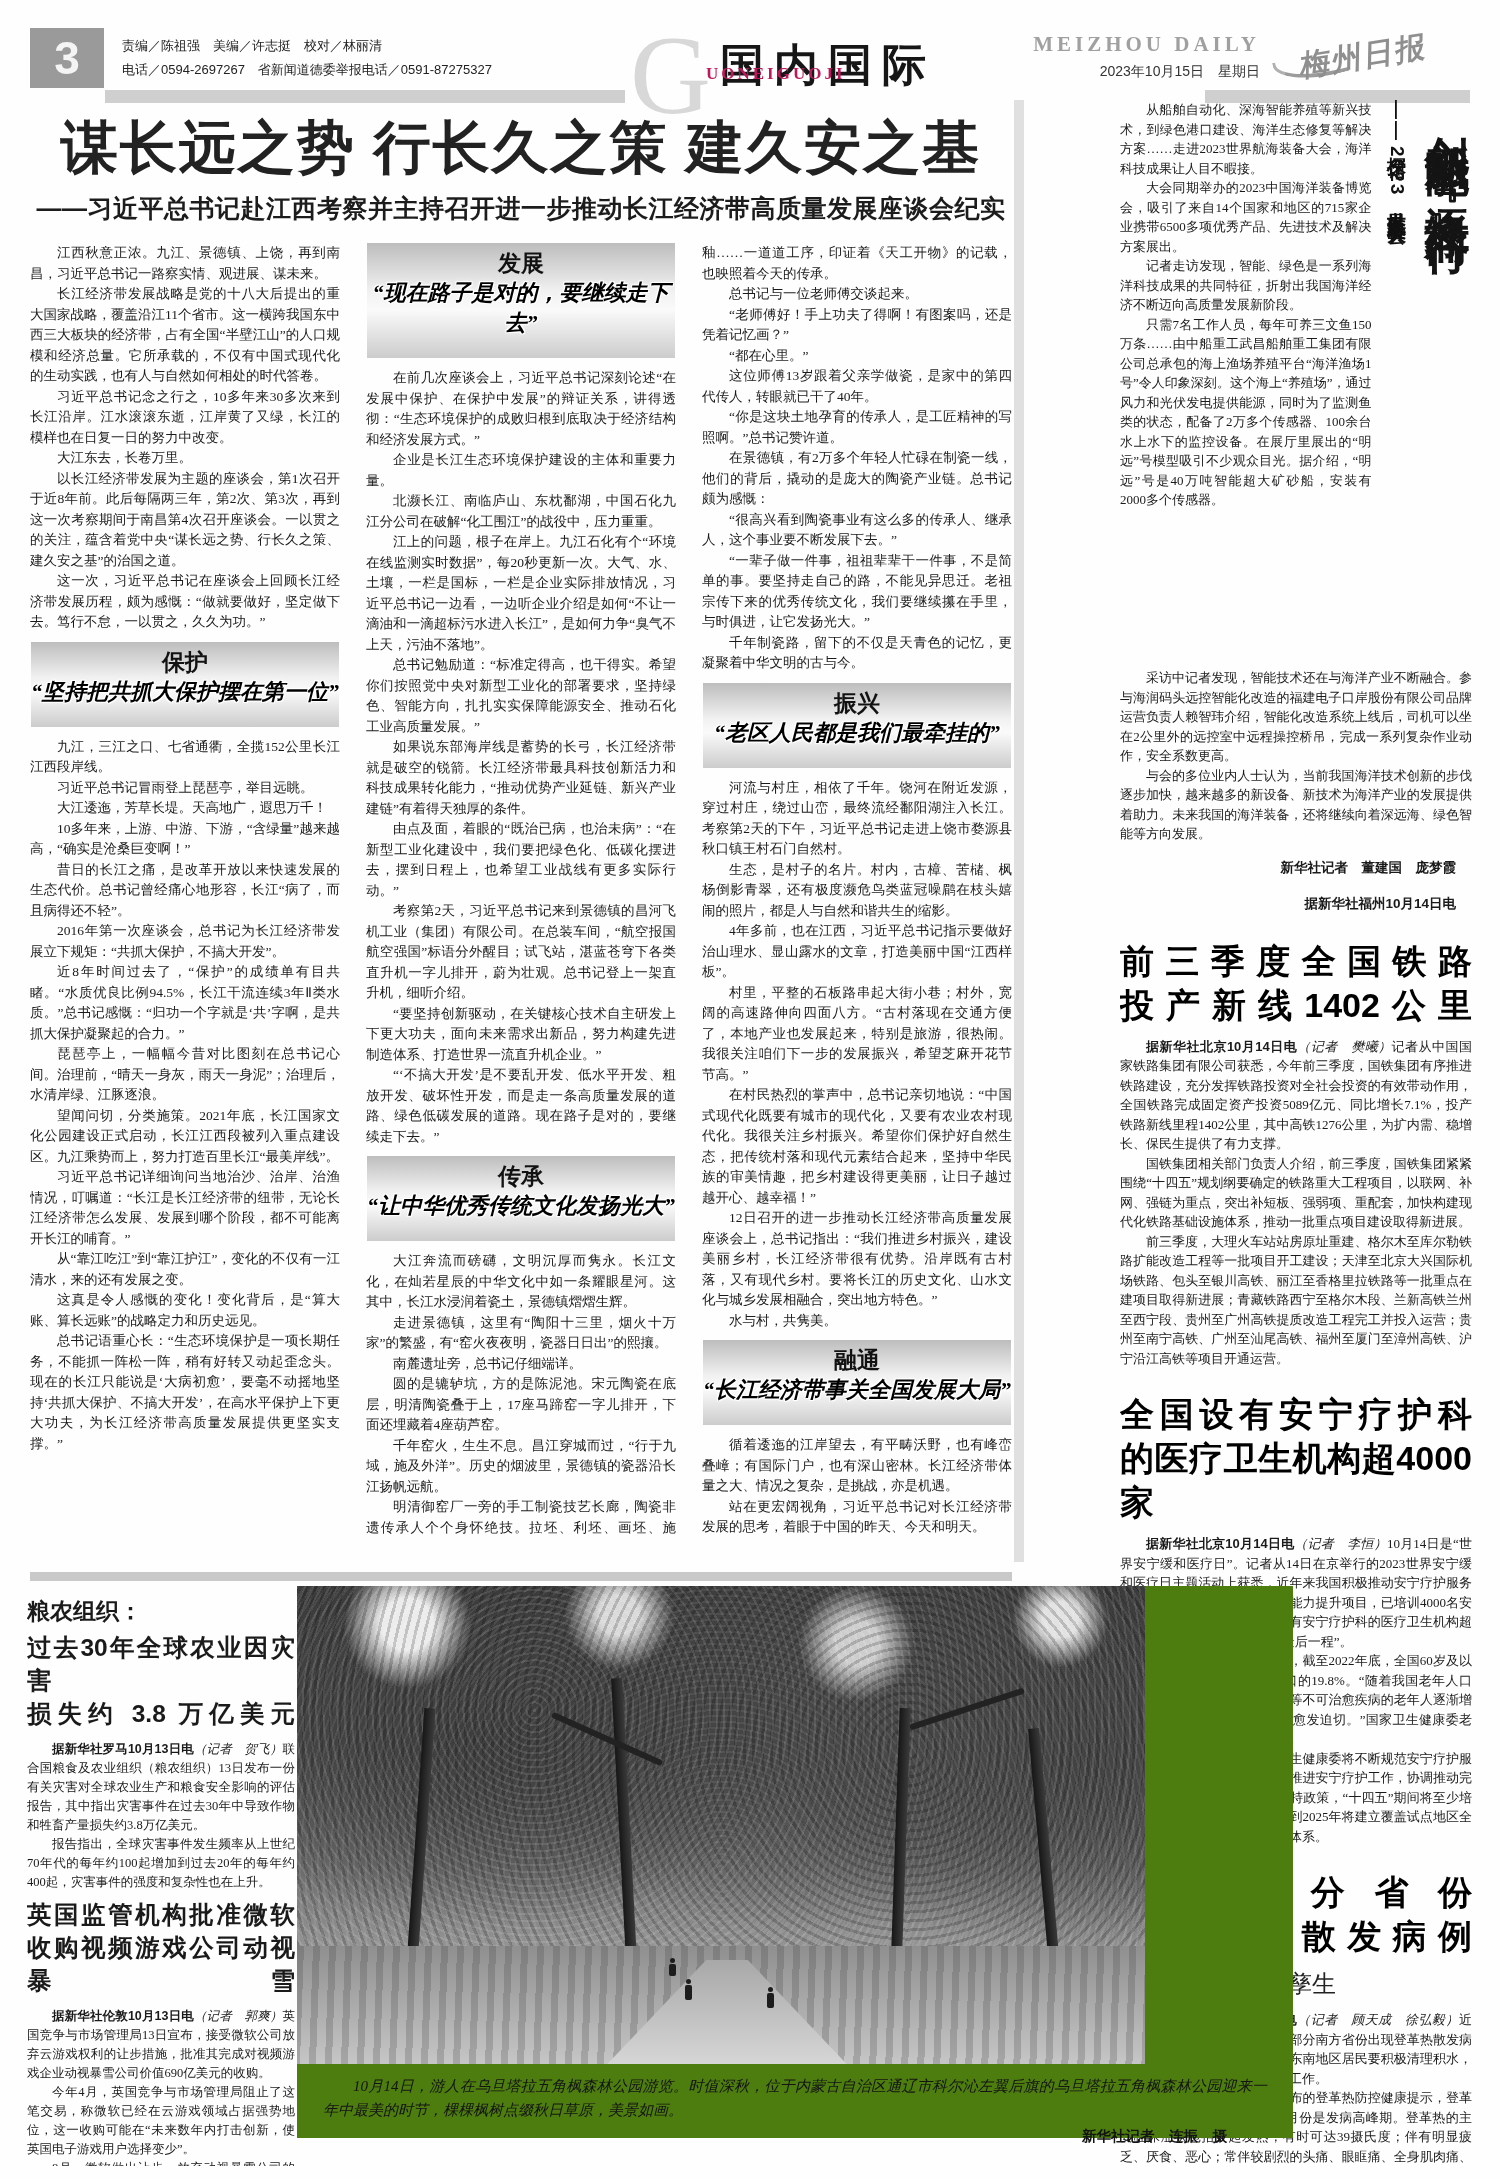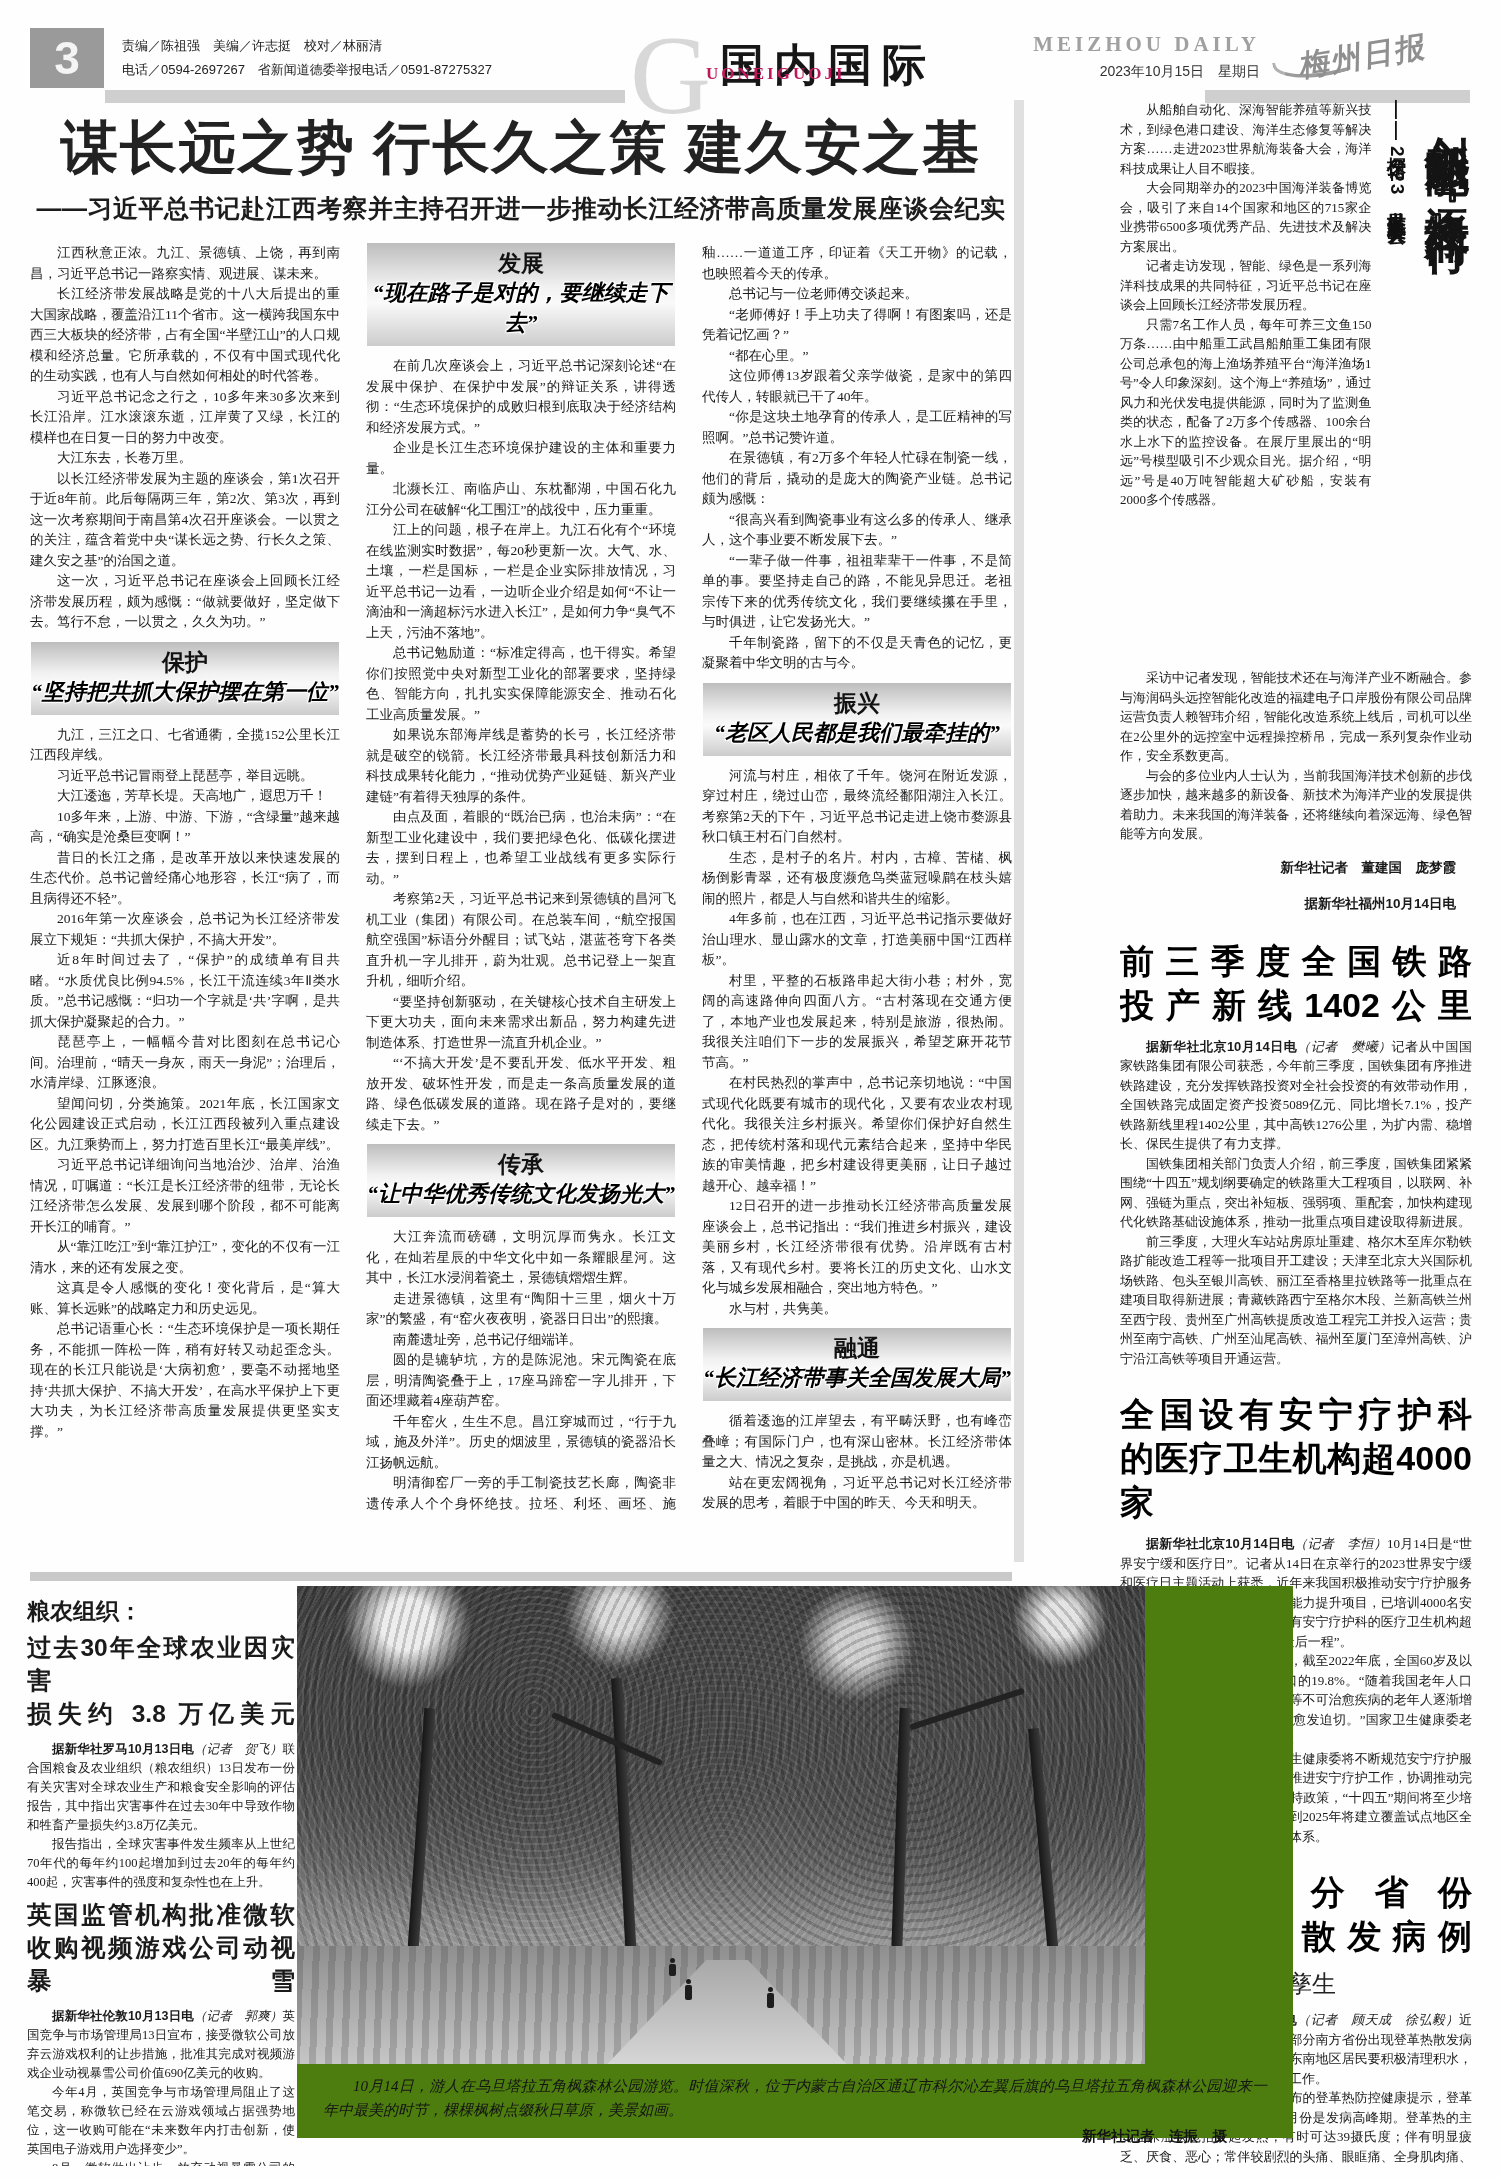--- a/index.html
+++ b/index.html
@@ -29,21 +29,21 @@
 
   
   .main-article{position:absolute;left:30px;top:112px;width:982px;height:1452px;overflow:hidden;}
   .lead-headline{font-family:"Liberation Sans",sans-serif;font-size:57px;font-weight:900;letter-spacing:2px;
     text-align:center;color:#222;margin:2px 0 0;line-height:66px;}
   .lead-subhead{font-family:"Liberation Sans",sans-serif;font-size:25px;font-weight:700;text-align:center;
     color:#1c1c1c;margin-top:12px;letter-spacing:0.5px;}
   .columns{margin-top:18px;height:1300px;column-count:3;column-gap:26px;column-fill:auto;overflow:hidden;
     font-size:13.5px;line-height:20.5px;text-align:justify;}
   .columns p.para{margin:0;text-indent:2em;}
-  .banner{break-inside:avoid;margin:9px 1px 10px;padding:5px 0 8px;text-align:center;
+  .banner{break-inside:avoid;margin:9px 1px 10px;padding:5px 0 20px;text-align:center;
     background:linear-gradient(180deg,#bdbdbd 0%,#f1f1f1 42%,#fafafa 58%,#cccccc 100%);}
   .banner .tag{font-family:"Liberation Sans",sans-serif;font-size:23px;font-weight:900;color:#111;line-height:30px;}
   .banner .quote{font-family:"Liberation Serif",serif;font-style:italic;font-size:22px;font-weight:700;color:#000;line-height:30px;
     text-shadow:-1px -1px 0 #fff,1px -1px 0 #fff,-1px 1px 0 #fff,1px 1px 0 #fff,0 0 4px #fff;}
 
   .divider-h{position:absolute;left:30px;top:1572px;width:982px;height:9px;background:#c9c9c9;}
   .divider-v{position:absolute;left:1014px;top:100px;width:10px;height:1462px;background:#e0e0e0;}
 
   
   .right-col{position:absolute;left:1120px;top:100px;width:352px;height:2066px;overflow:hidden;}
@@ -230,21 +230,21 @@
   <div class="divider-h"></div>
   <div class="divider-v"></div>
 
   <div class="right-col">
 
     <div class="art">
       <div class="art-a">
         <div class="art-a-body">
             <p class="para">从船舶自动化、深海智能养殖等新兴技术，到绿色港口建设、海洋生态修复等解决方案……走进2023世界航海装备大会，海洋科技成果让人目不暇接。</p>
             <p class="para">大会同期举办的2023中国海洋装备博览会，吸引了来自14个国家和地区的715家企业携带6500多项优秀产品、先进技术及解决方案展出。</p>
-            <p class="para">记者走访发现，智能、绿色是一系列海洋科技成果的共同特征，习近平总书记在座谈会上回顾长江经济带发展历程。</p>
+            <p class="para">记者走访发现，智能、绿色是一系列海洋科技成果的共同特征，折射出我国海洋经济不断迈向高质量发展新阶段。</p>
             <p class="para">只需7名工作人员，每年可养三文鱼150万条……由中船重工武昌船舶重工集团有限公司总承包的海上渔场养殖平台“海洋渔场1号”令人印象深刻。这个海上“养殖场”，通过风力和光伏发电提供能源，同时为了监测鱼类的状态，配备了2万多个传感器、100余台水上水下的监控设备。在展厅里展出的“明远”号模型吸引不少观众目光。据介绍，“明远”号是40万吨智能超大矿砂船，安装有2000多个传感器。</p>
           </div>
         <div class="vert-sub">——探馆2023世界航海装备大会</div>
         <div class="vert-head">创新赋能　逐『绿』而行</div>
       </div>
       <div class="art-a-wide">
           <p class="para">采访中记者发现，智能技术还在与海洋产业不断融合。参与海润码头远控智能化改造的福建电子口岸股份有限公司品牌运营负责人赖智玮介绍，智能化改造系统上线后，司机可以坐在2公里外的远控室中远程操控桥吊，完成一系列复杂作业动作，安全系数更高。</p>
           <p class="para">与会的多位业内人士认为，当前我国海洋技术创新的步伐逐步加快，越来越多的新设备、新技术为海洋产业的发展提供着助力。未来我国的海洋装备，还将继续向着深远海、绿色智能等方向发展。</p>
         </div>
       <div class="wire-bylines">

